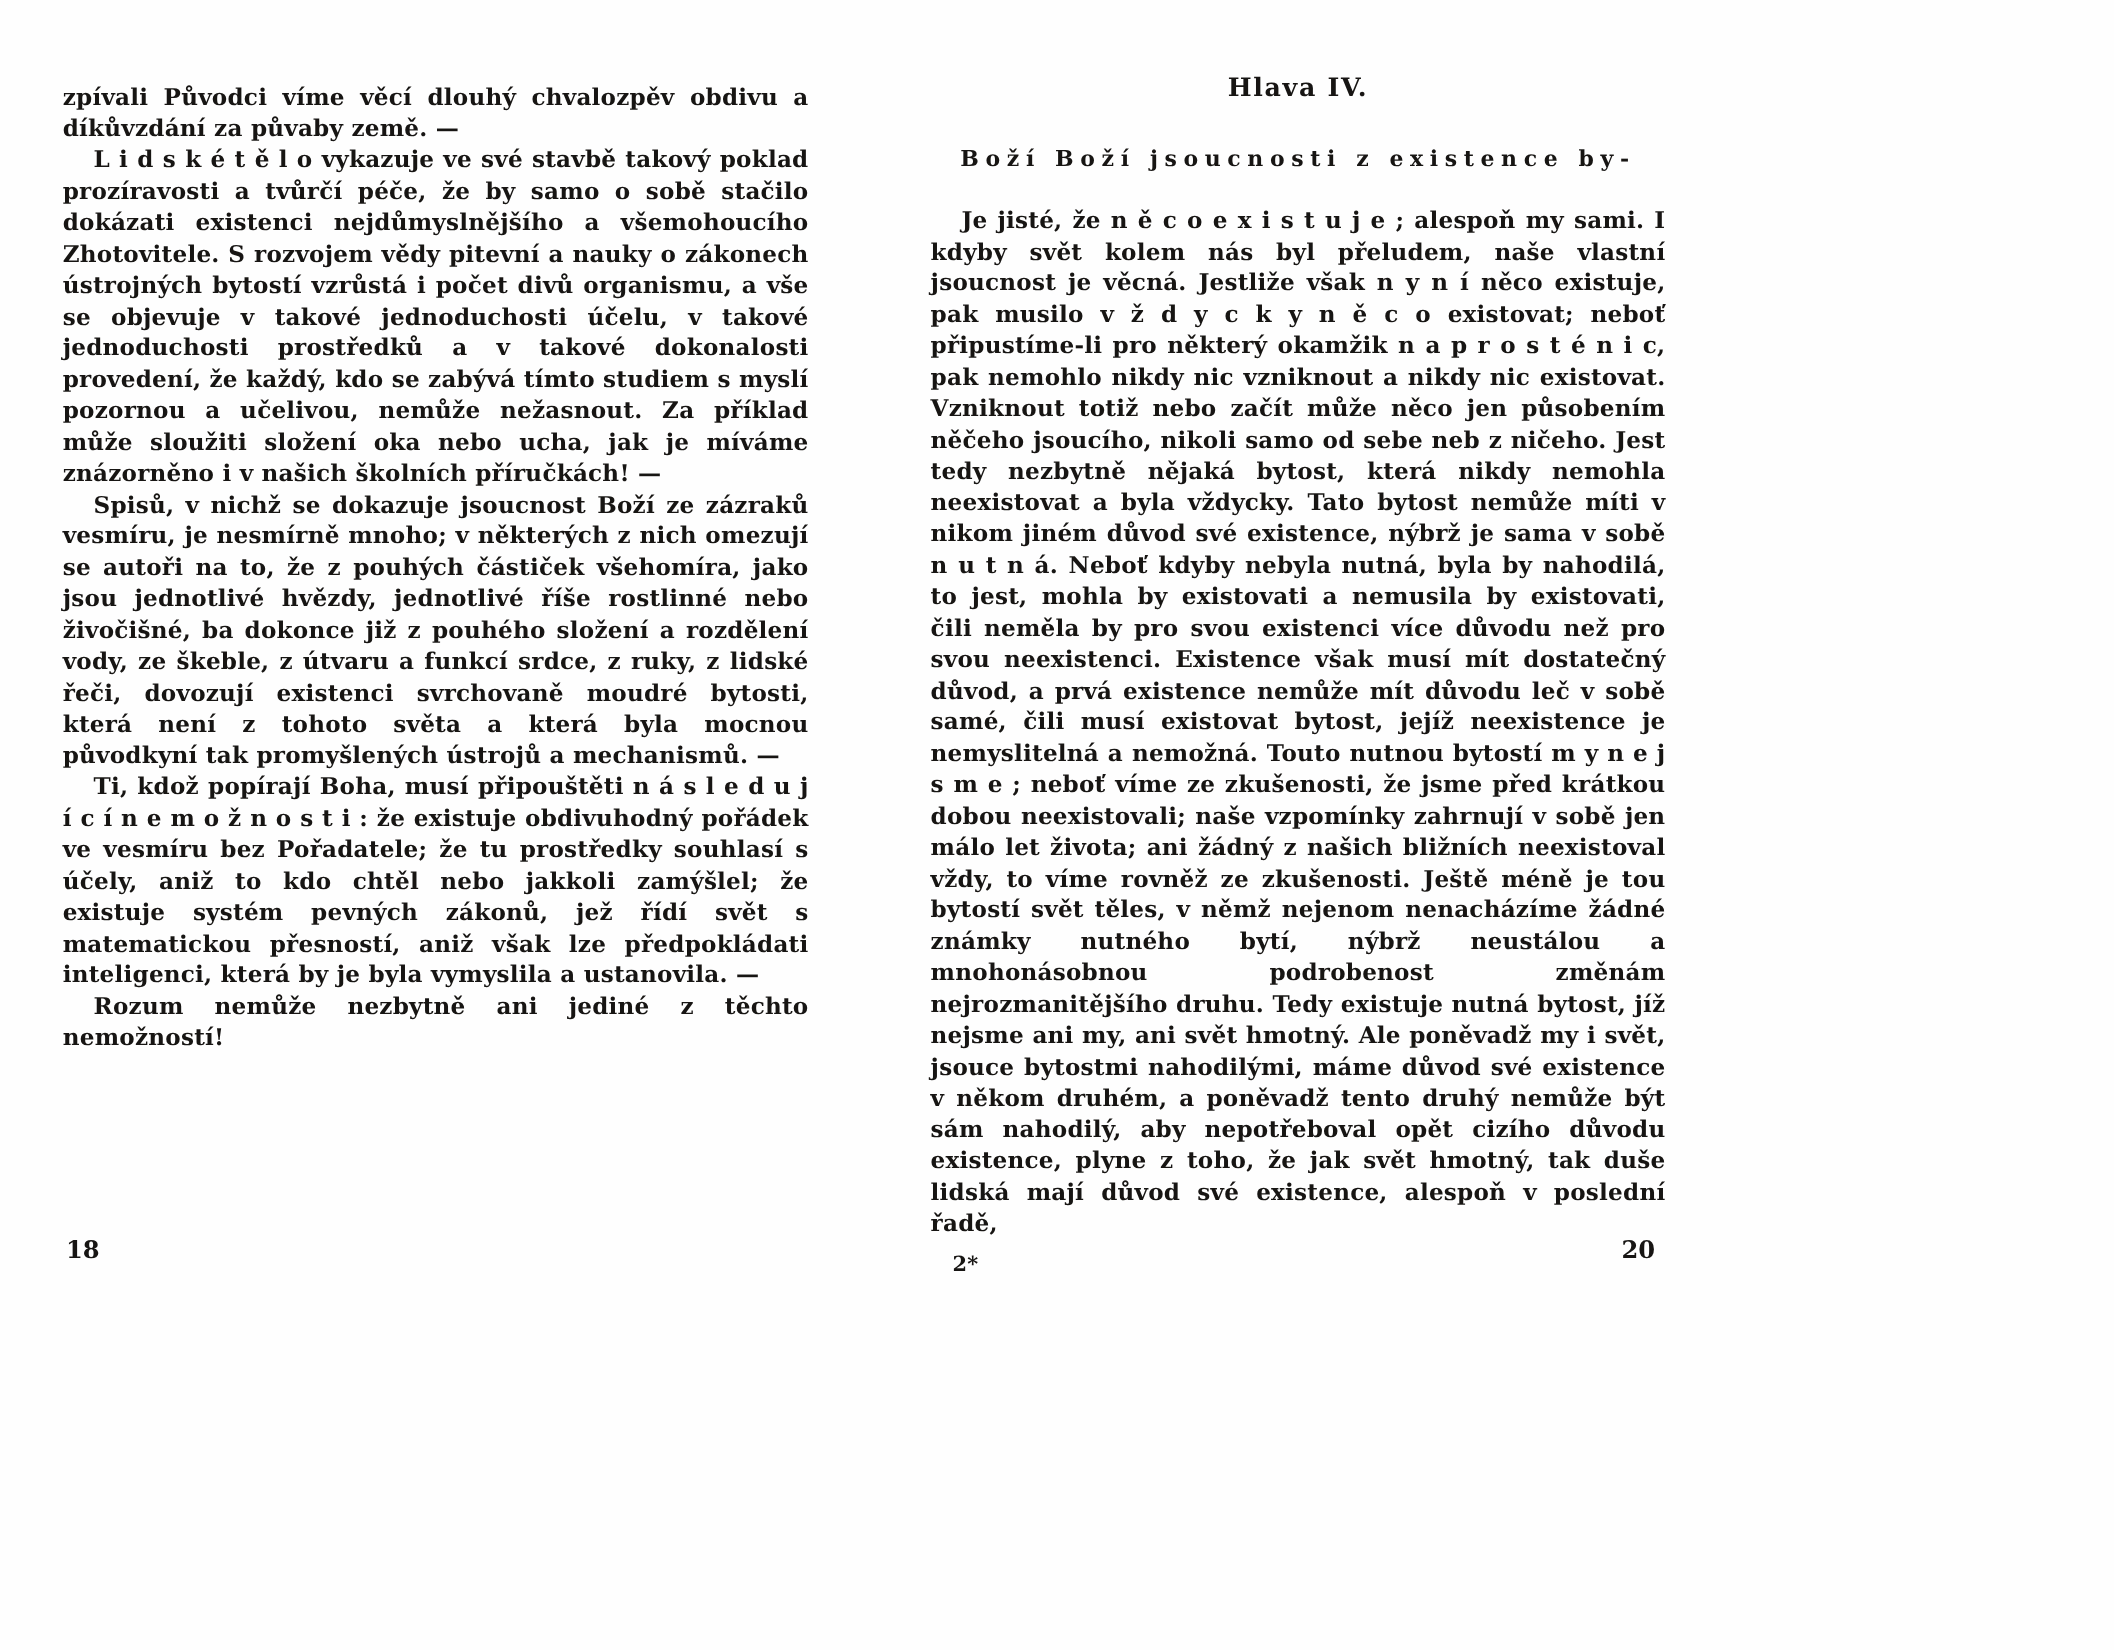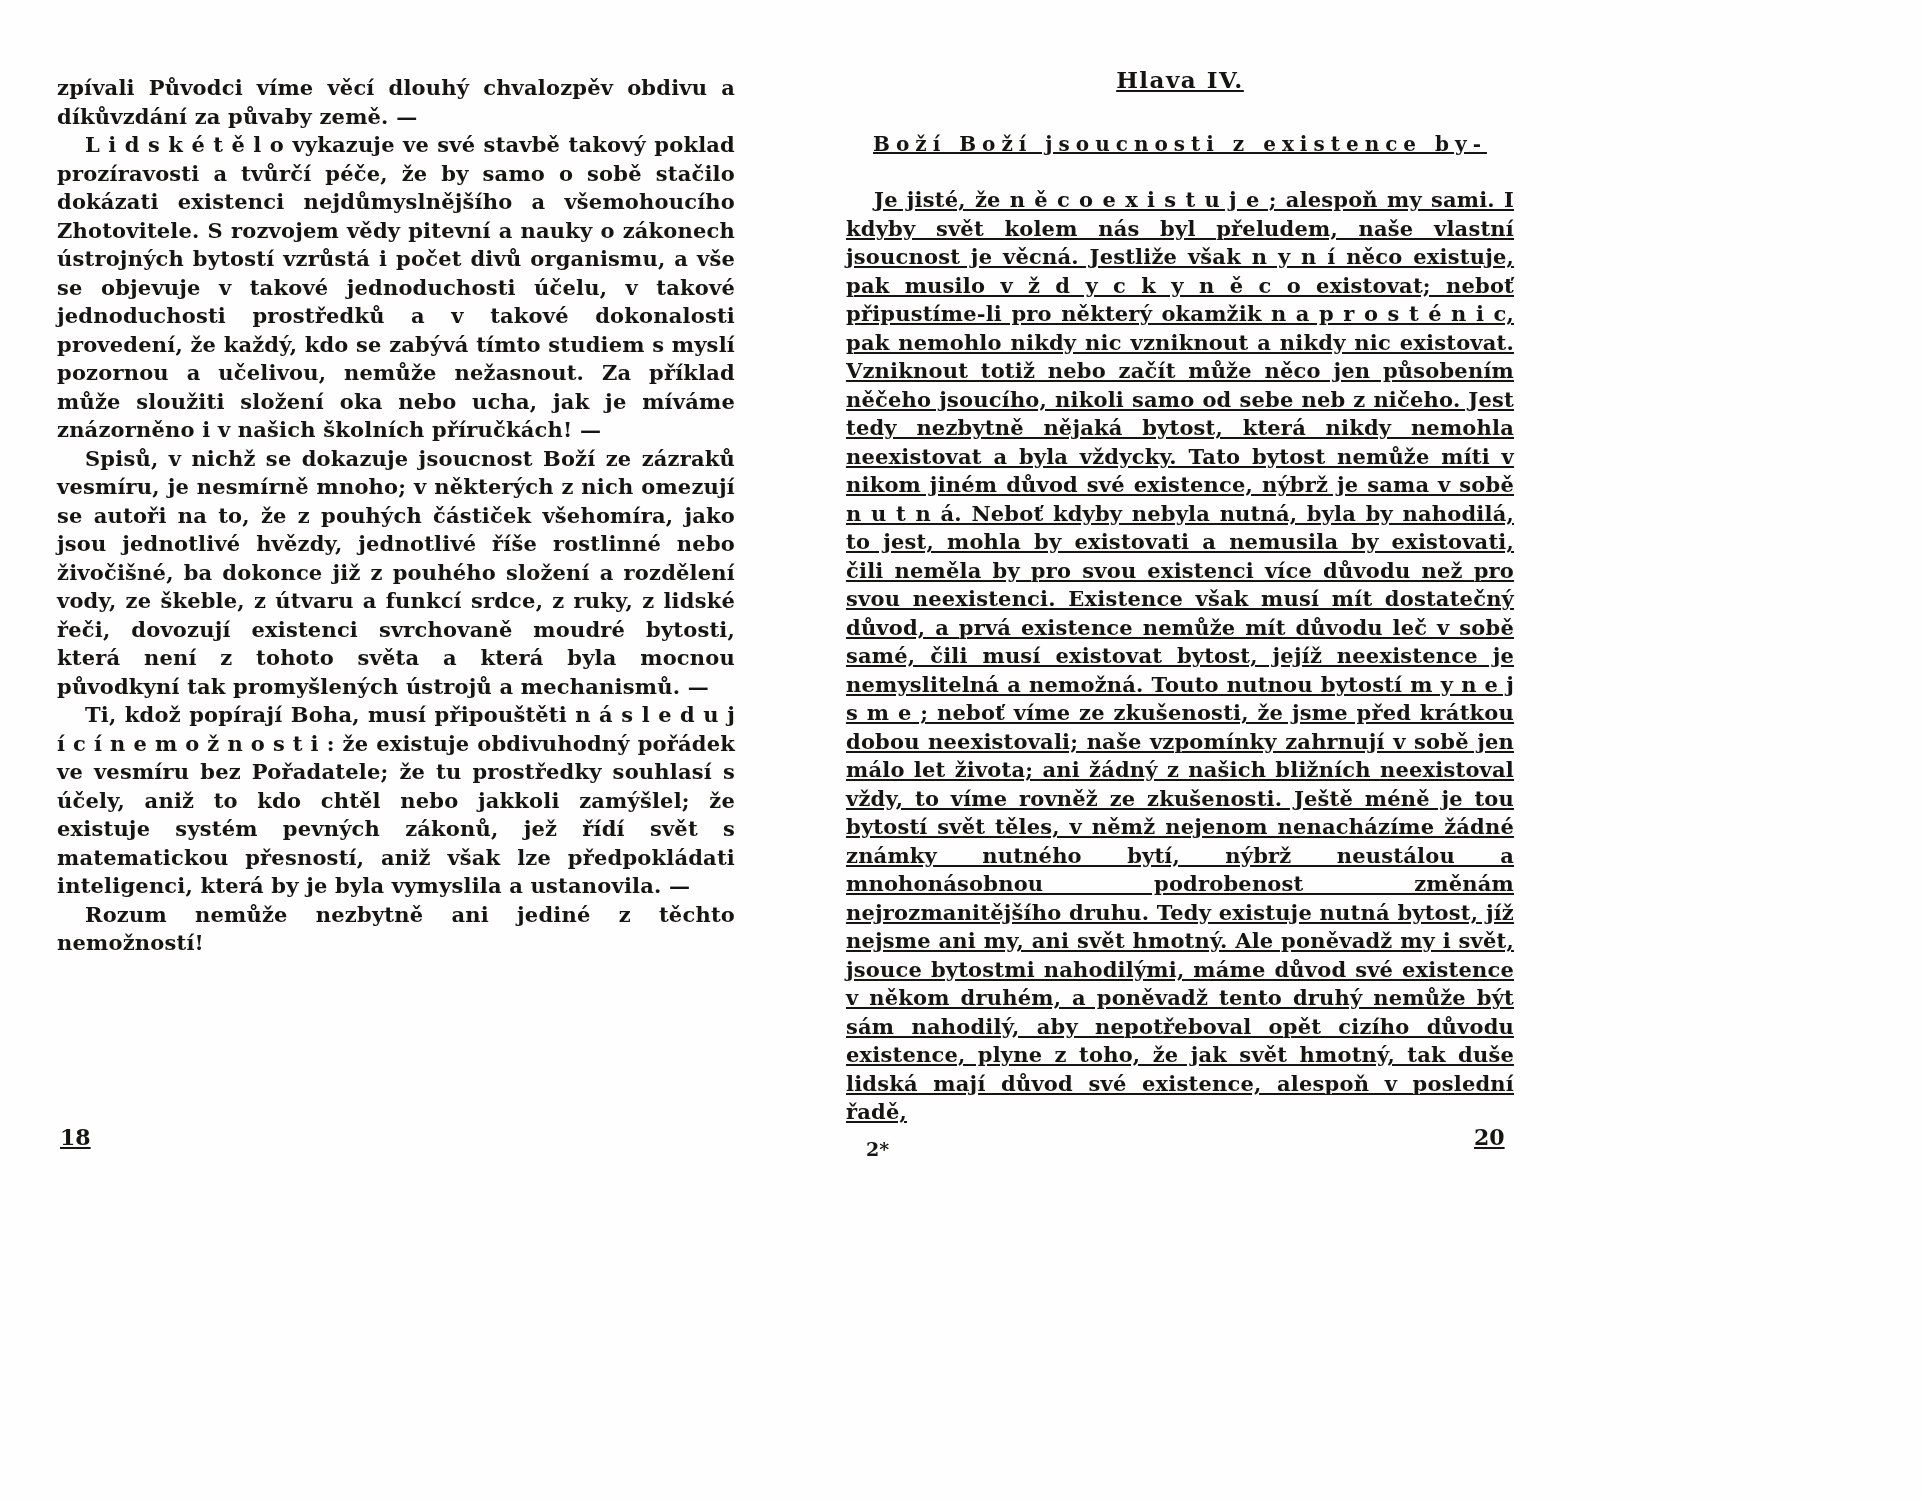--- a/index.html
+++ b/index.html
@@ -20,21 +20,20 @@
   }
   .left-col {
     left: 57px;
     top: 74px;
     width: 678px;
   }
   .right-col {
     left: 846px;
     top: 66px;
     width: 668px;
-    text-decoration: underline;
   }
   .body-par {
     margin: 0;
     font-size: 21px;
     line-height: 28.5px;
     font-weight: 700;
     text-align: justify;
     letter-spacing: 0.2px;
   }
   .indent {
@@ -54,21 +53,20 @@
     line-height: 35px;
     letter-spacing: 0.30em;
     margin-bottom: 24px;
     white-space: nowrap;
   }
   .page-number {
     position: absolute;
     font-size: 22px;
     font-weight: 700;
     color: #171513;
-    text-decoration: underline;
   }
   .pn-left {
     left: 60px;
     top: 1124px;
   }
   .signature-mark {
     position: absolute;
     left: 866px;
     top: 1138px;
     font-size: 19px;

